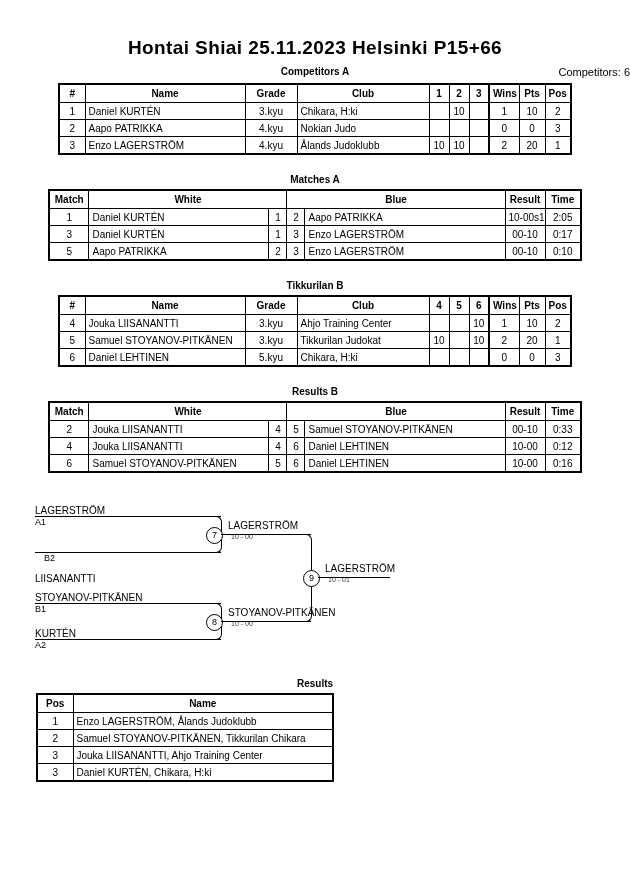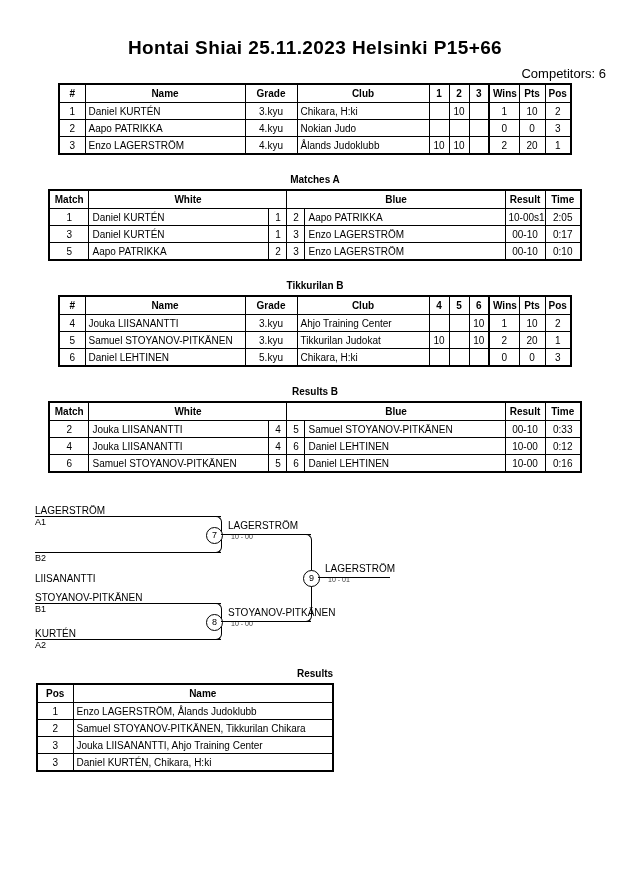--- a/index.html
+++ b/index.html
@@ -31,23 +31,23 @@
     margin-top: 8px;
   }
   .section-caption {
     text-align: center;
     font-size: 10px;
     font-weight: bold;
     line-height: 14px;
   }
   .competitors-count {
     position: absolute;
-    right: 24px;
+    right: 0;
     top: 1px;
-    font-size: 13px;
+    font-size: 11px;
     font-weight: normal;
   }
 
   
   table {
     border-collapse: collapse;
     font-size: 10px;
     background: #ffffff;
     table-layout: fixed;
   }
@@ -126,28 +126,29 @@
     width: 15px;
     height: 15px;
     border: 1px solid #000;
     border-radius: 50%;
     background: #fff;
     font-size: 9px;
     line-height: 15px;
     text-align: center;
   }
 
-  .results-caption { }
+  .results-caption { margin-top: 10px; }
 </style>
 </head>
 <body>
 
 <div class="page-title">Hontai Shiai  25.11.2023  Helsinki   P15+66</div>
 
 <div class="subhead-row">
+  <div class="section-caption">Competitors A</div>
   <div class="competitors-count">Competitors: 6</div>
 </div>
 
 <table class="framed tbl-competitors">
   <colgroup>
     <col style="width:26px">
       <col style="width:160px">
       <col style="width:52px">
       <col style="width:132px">
     <col style="width:20px">
@@ -388,21 +389,21 @@
 </table>
 
 <div class="bracket">
 
   <span class="name" style="left:35px; top:18px;">LAGERSTRÖM</span>
   <span class="seed" style="left:35px; top:30px;">A1</span>
   <div class="hline" style="left:35px; top:29px; width:186px;"></div>
   <div class="elbow-top" style="left:215px; top:29px; width:6px; height:24px;"></div>
 
   <span class="name" style="left:35px; top:54px;margin-top:32px;">LIISANANTTI</span>
-  <span class="seed" style="left:35px; top:66px;">B2</span>
+  <span class="seed" style="left:44px; top:66px;">B2</span>
   <div class="hline" style="left:35px; top:65px; width:186px;"></div>
   <div class="elbow-bot" style="left:215px; top:41px; width:6px; height:24px;"></div>
 
   <div class="circle" style="left:206px; top:40px;">7</div>
   <span class="name" style="left:228px; top:33px;">LAGERSTRÖM</span>
   <span class="score" style="left:231px; top:46px;">10 - 00</span>
   <div class="hline" style="left:221px; top:47px; width:90px;"></div>
   <div class="elbow-top" style="left:305px; top:47px; width:6px; height:44px;"></div>
 
   <span class="name" style="left:35px; top:105px;">STOYANOV-PITKÄNEN</span>

